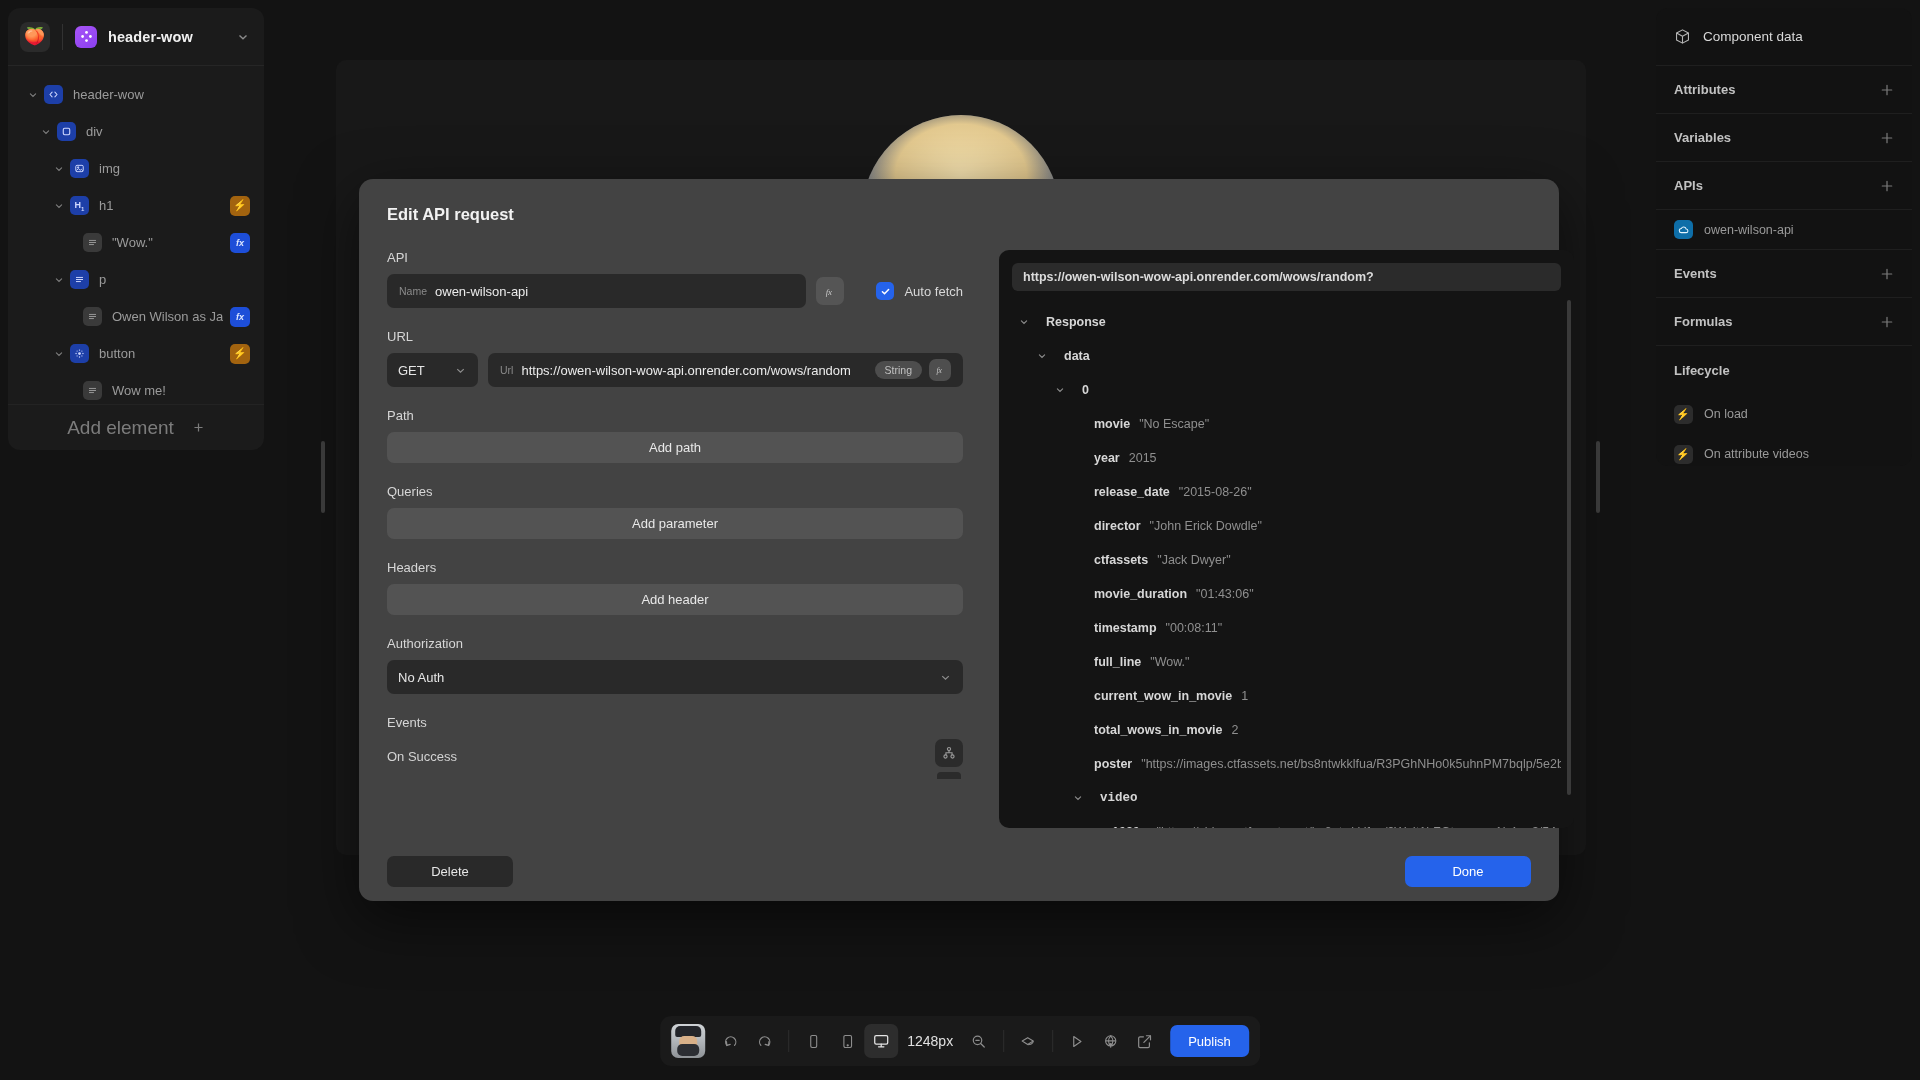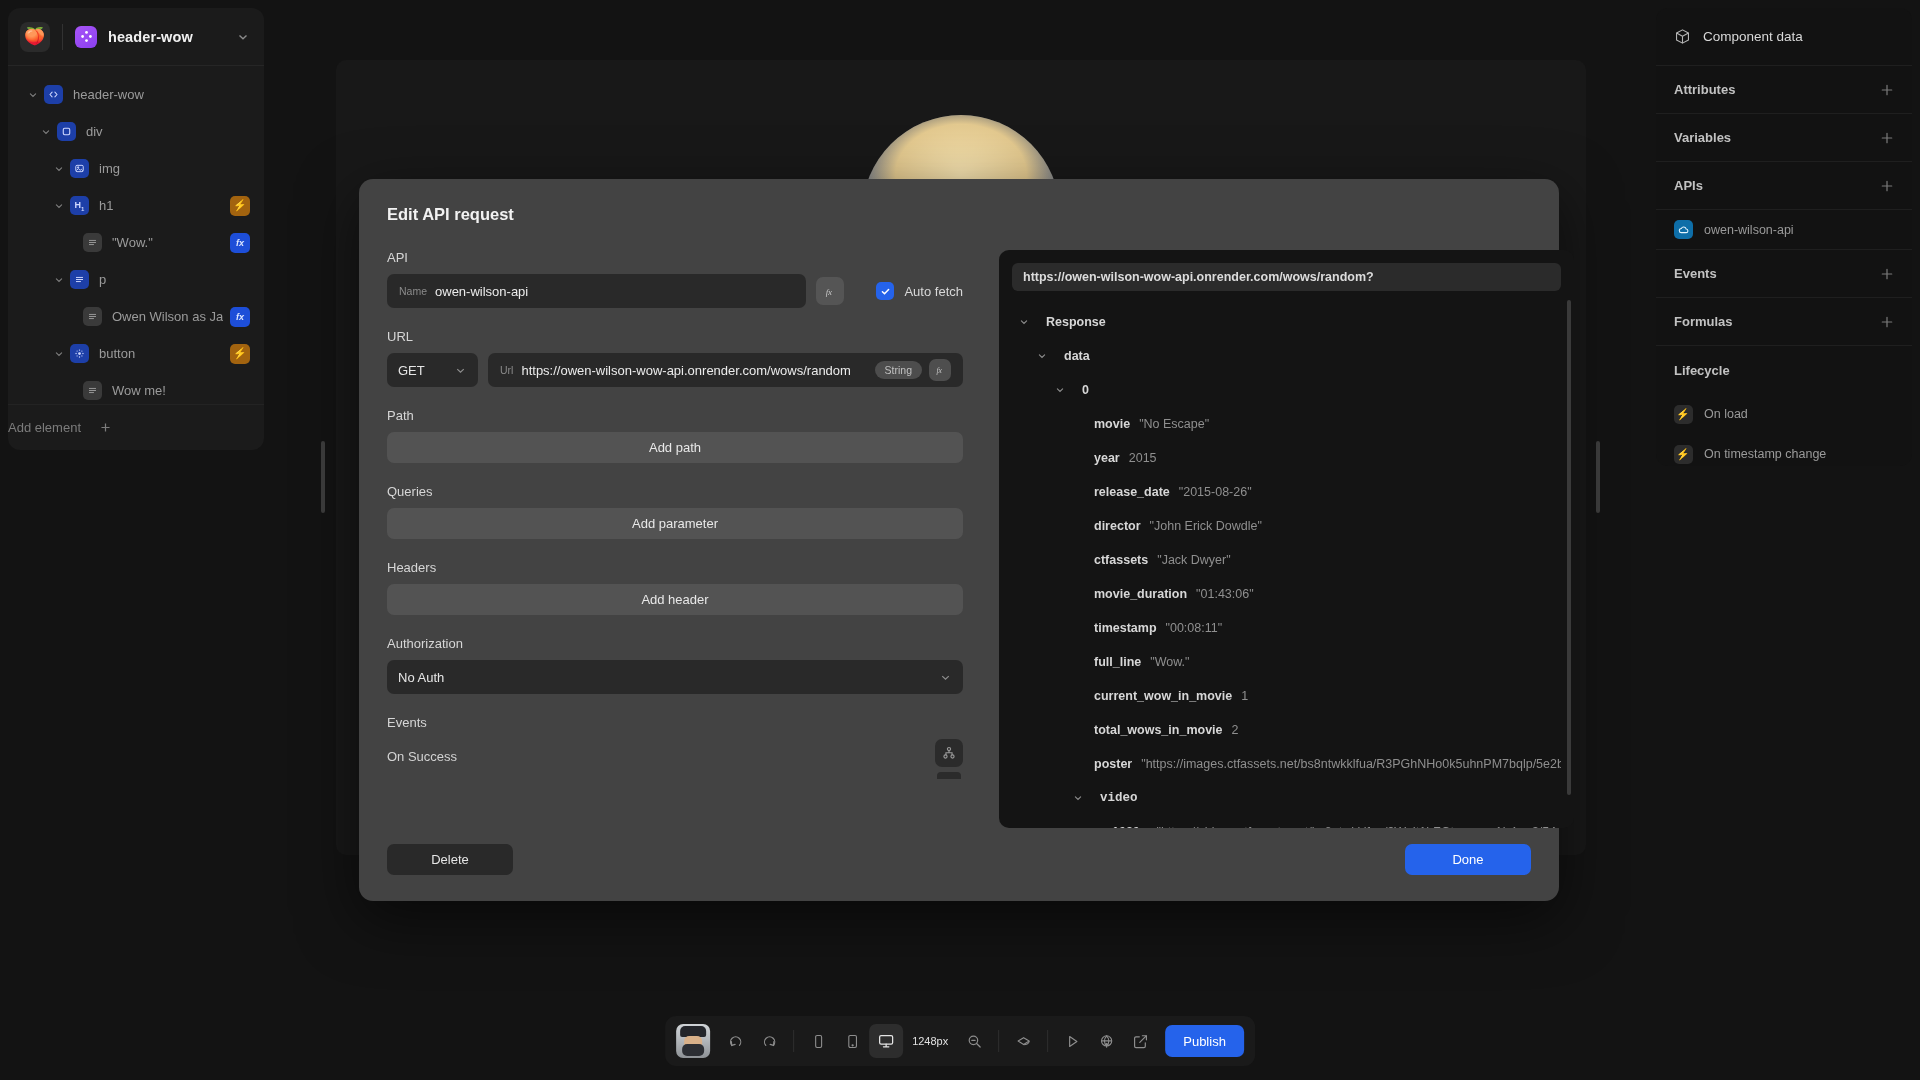--- a/index.html
+++ b/index.html
@@ -71,22 +71,22 @@
     margin-left: auto; width: 20px; height: 20px; border-radius: 5px;
     display: flex; align-items: center; justify-content: center;
     font-size: 9px; font-style: italic; font-weight: bold;
     flex: 0 0 auto;
   }
   .badge.fx { background: #1d4ed8; color: #dbe5ff; }
   .badge.bolt { background: #a2630f; color: #ffe3b5; font-style: normal; font-size: 11px; }
 
   #add-element {
     height: 46px; flex: 0 0 auto; display: flex;
-    align-items: center; gap: 18px;
-    font-size: 13px; color: #7c7c7c;
+    align-items: center; justify-content: center; gap: 18px;
+    font-size: 19px; color: #7c7c7c;
     border-top: 1px solid #232323;
   }
 
   
   #canvas {
     position: absolute; left: 336px; top: 60px;
     width: 1250px; height: 795px;
     background: #181818; border-radius: 10px; overflow: hidden;
   }
   #hero-img {
@@ -216,21 +216,21 @@
   .j-key { color: #d7d7d7; font-weight: bold; }
   .j-val { color: #8f8f8f; margin-left: 9px;
            overflow: hidden; text-overflow: clip; }
   #resp-scrollbar {
     position: absolute; right: 3px; top: 50px; width: 4px; height: 495px;
     background: #3a3a3a; border-radius: 2px;
   }
 
   
   #modal-footer {
-    position: absolute; left: 28px; right: 28px; bottom: 26px;
+    position: absolute; left: 28px; right: 28px; bottom: 14px;
     display: flex; align-items: center;
   }
   #delete-btn {
     width: 126px; height: 31px; background: #292929; border-radius: 7px;
     display: flex; align-items: center; justify-content: center;
     font-size: 13px; color: #e6e6e6;
   }
   #done-btn {
     margin-left: auto;
     width: 126px; height: 31px; background: #2563eb; border-radius: 7px;
@@ -294,21 +294,21 @@
     position: absolute; left: 6px; right: 6px; bottom: 2px; height: 12px;
     background: #2c2e33; border-radius: 5px;
   }
   .tb-btn {
     width: 34px; height: 34px; border-radius: 7px;
     display: flex; align-items: center; justify-content: center;
     color: #8d8d8d;
   }
   .tb-btn.active { background: #2d2d2d; color: #e4e4e4; }
   .tb-sep { width: 1px; height: 22px; background: #2e2e2e; margin: 0 7px; }
-  #zoom-label { font-size: 11px; color: #e0e0e0; padding: 0 9px; }
+  #zoom-label { font-size: 14px; color: #e0e0e0; padding: 0 9px; }
   #publish-btn {
     height: 32px; padding: 0 18px; margin-left: 8px;
     background: #2563eb; border-radius: 7px;
     display: flex; align-items: center; justify-content: center;
     font-size: 13px; color: #fff;
   }
   svg { display: block; }
 </style>
 </head>
 <body>
@@ -803,21 +803,21 @@
       </div>
       <div class="rp-section noborder">
         <span class="lbl">Lifecycle</span>
       </div>
       <div class="rp-item">
         <span class="rp-ico bolt">⚡</span>
         <span>On load</span>
       </div>
       <div class="rp-item">
         <span class="rp-ico bolt">⚡</span>
-        <span>On timestamp change</span>
+        <span>On attribute videos</span>
       </div>
     </div>
 </div>
 
 <div id="toolbar">
   <div class="tb-avatar">
     <div class="cap"></div>
     <div class="face"></div>
     <div class="beard"></div>
   </div>

